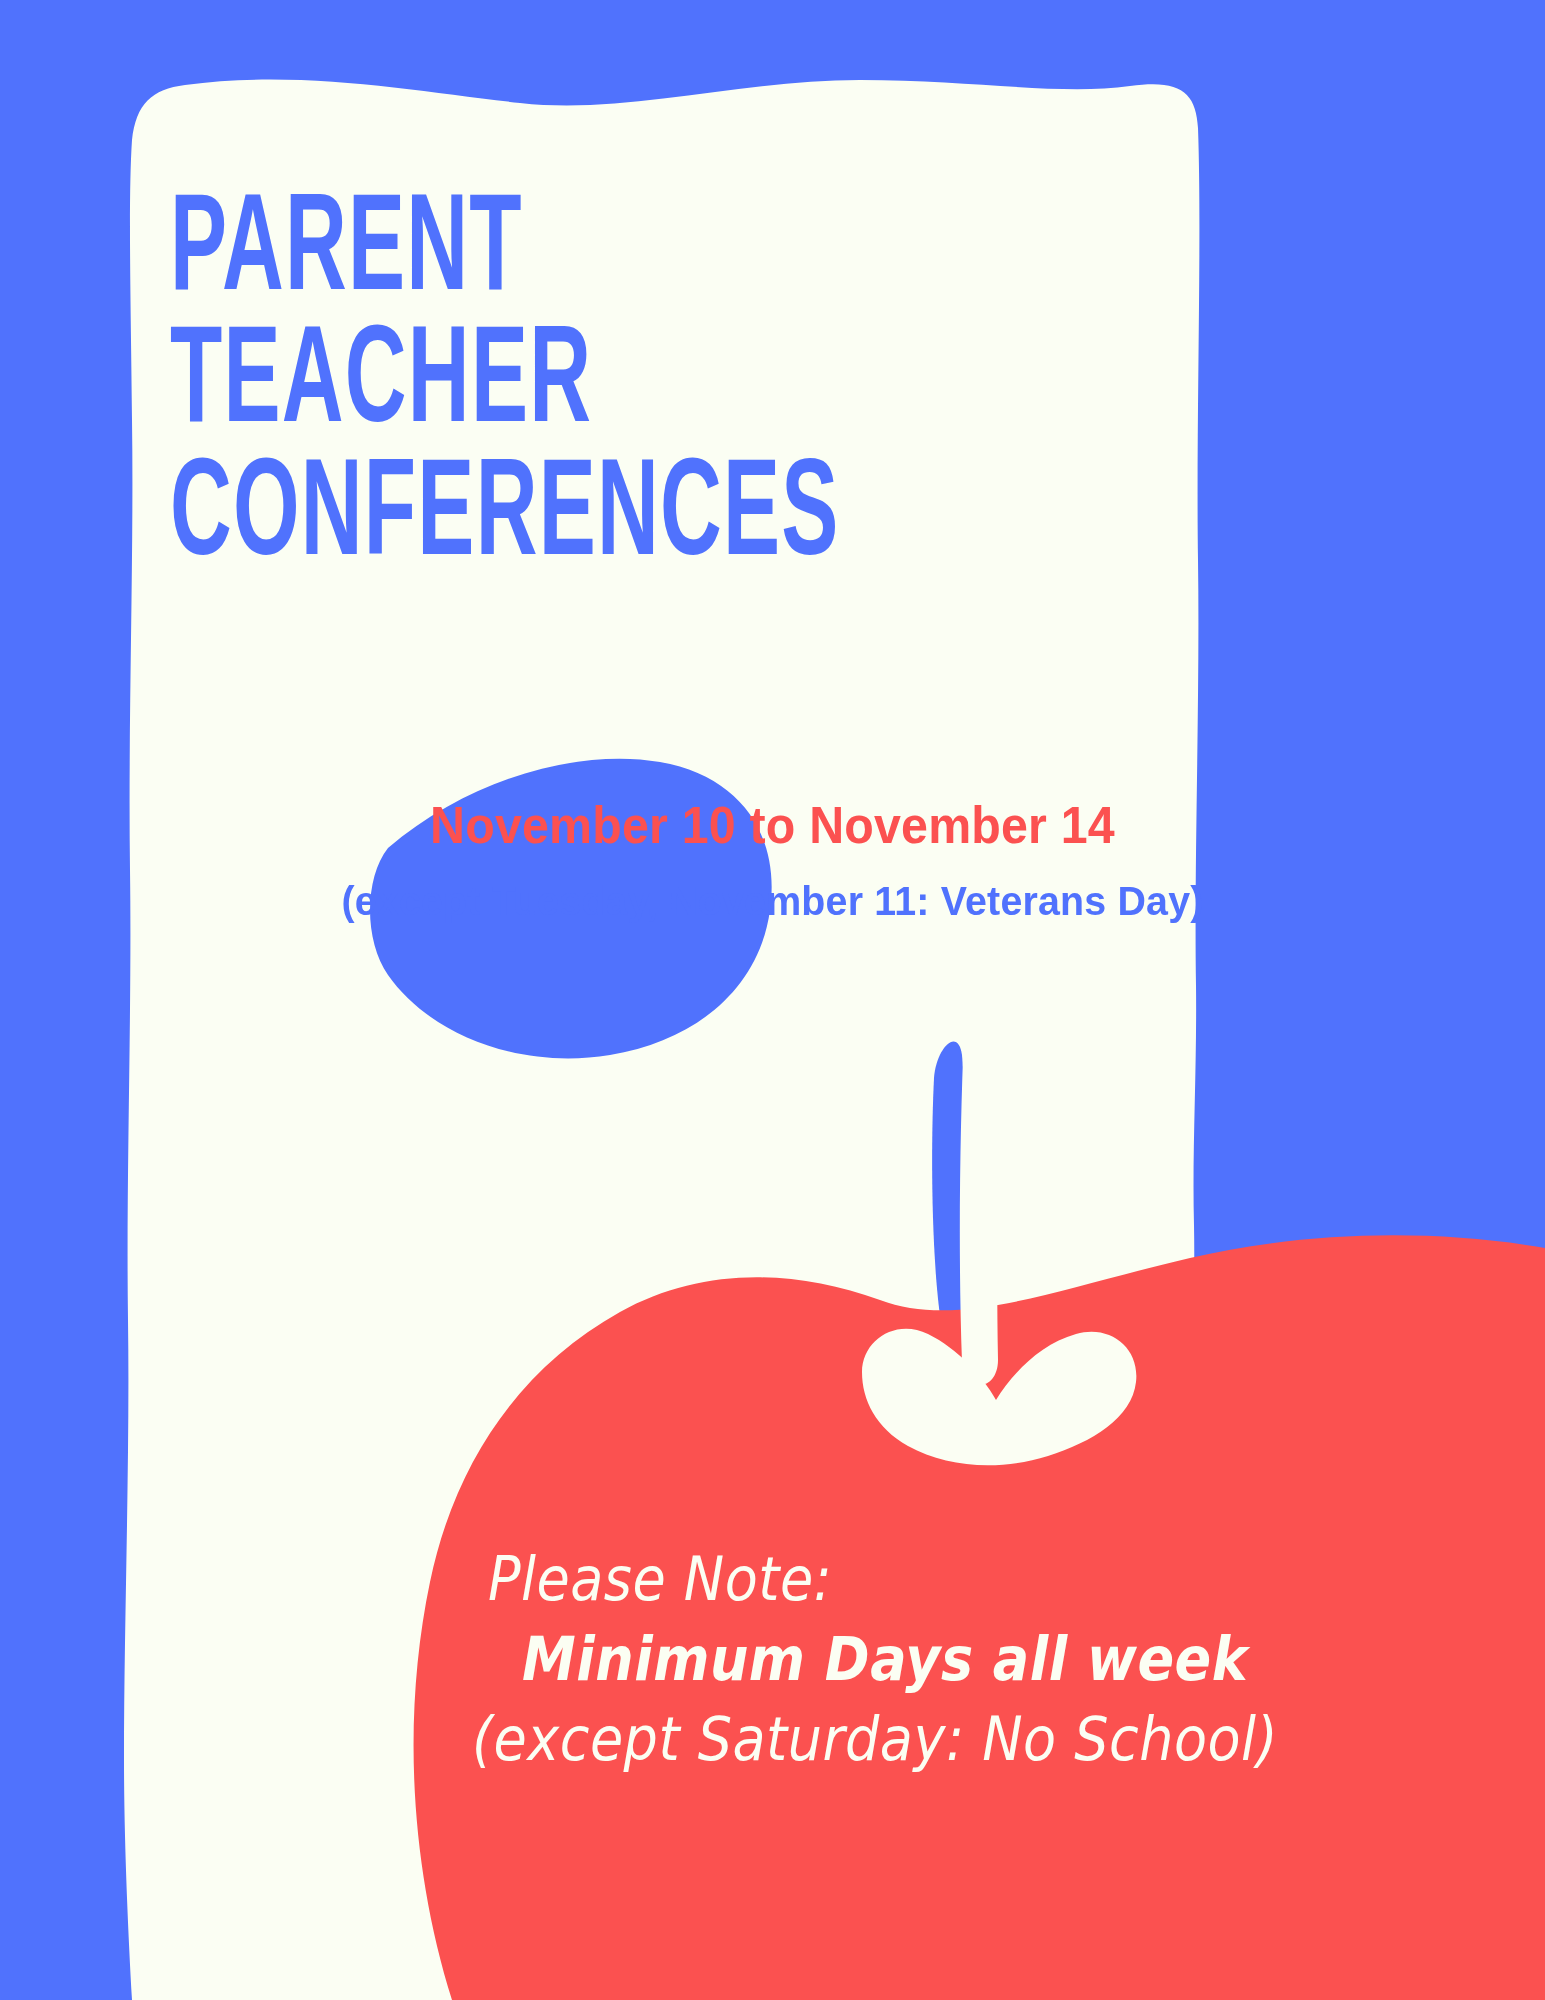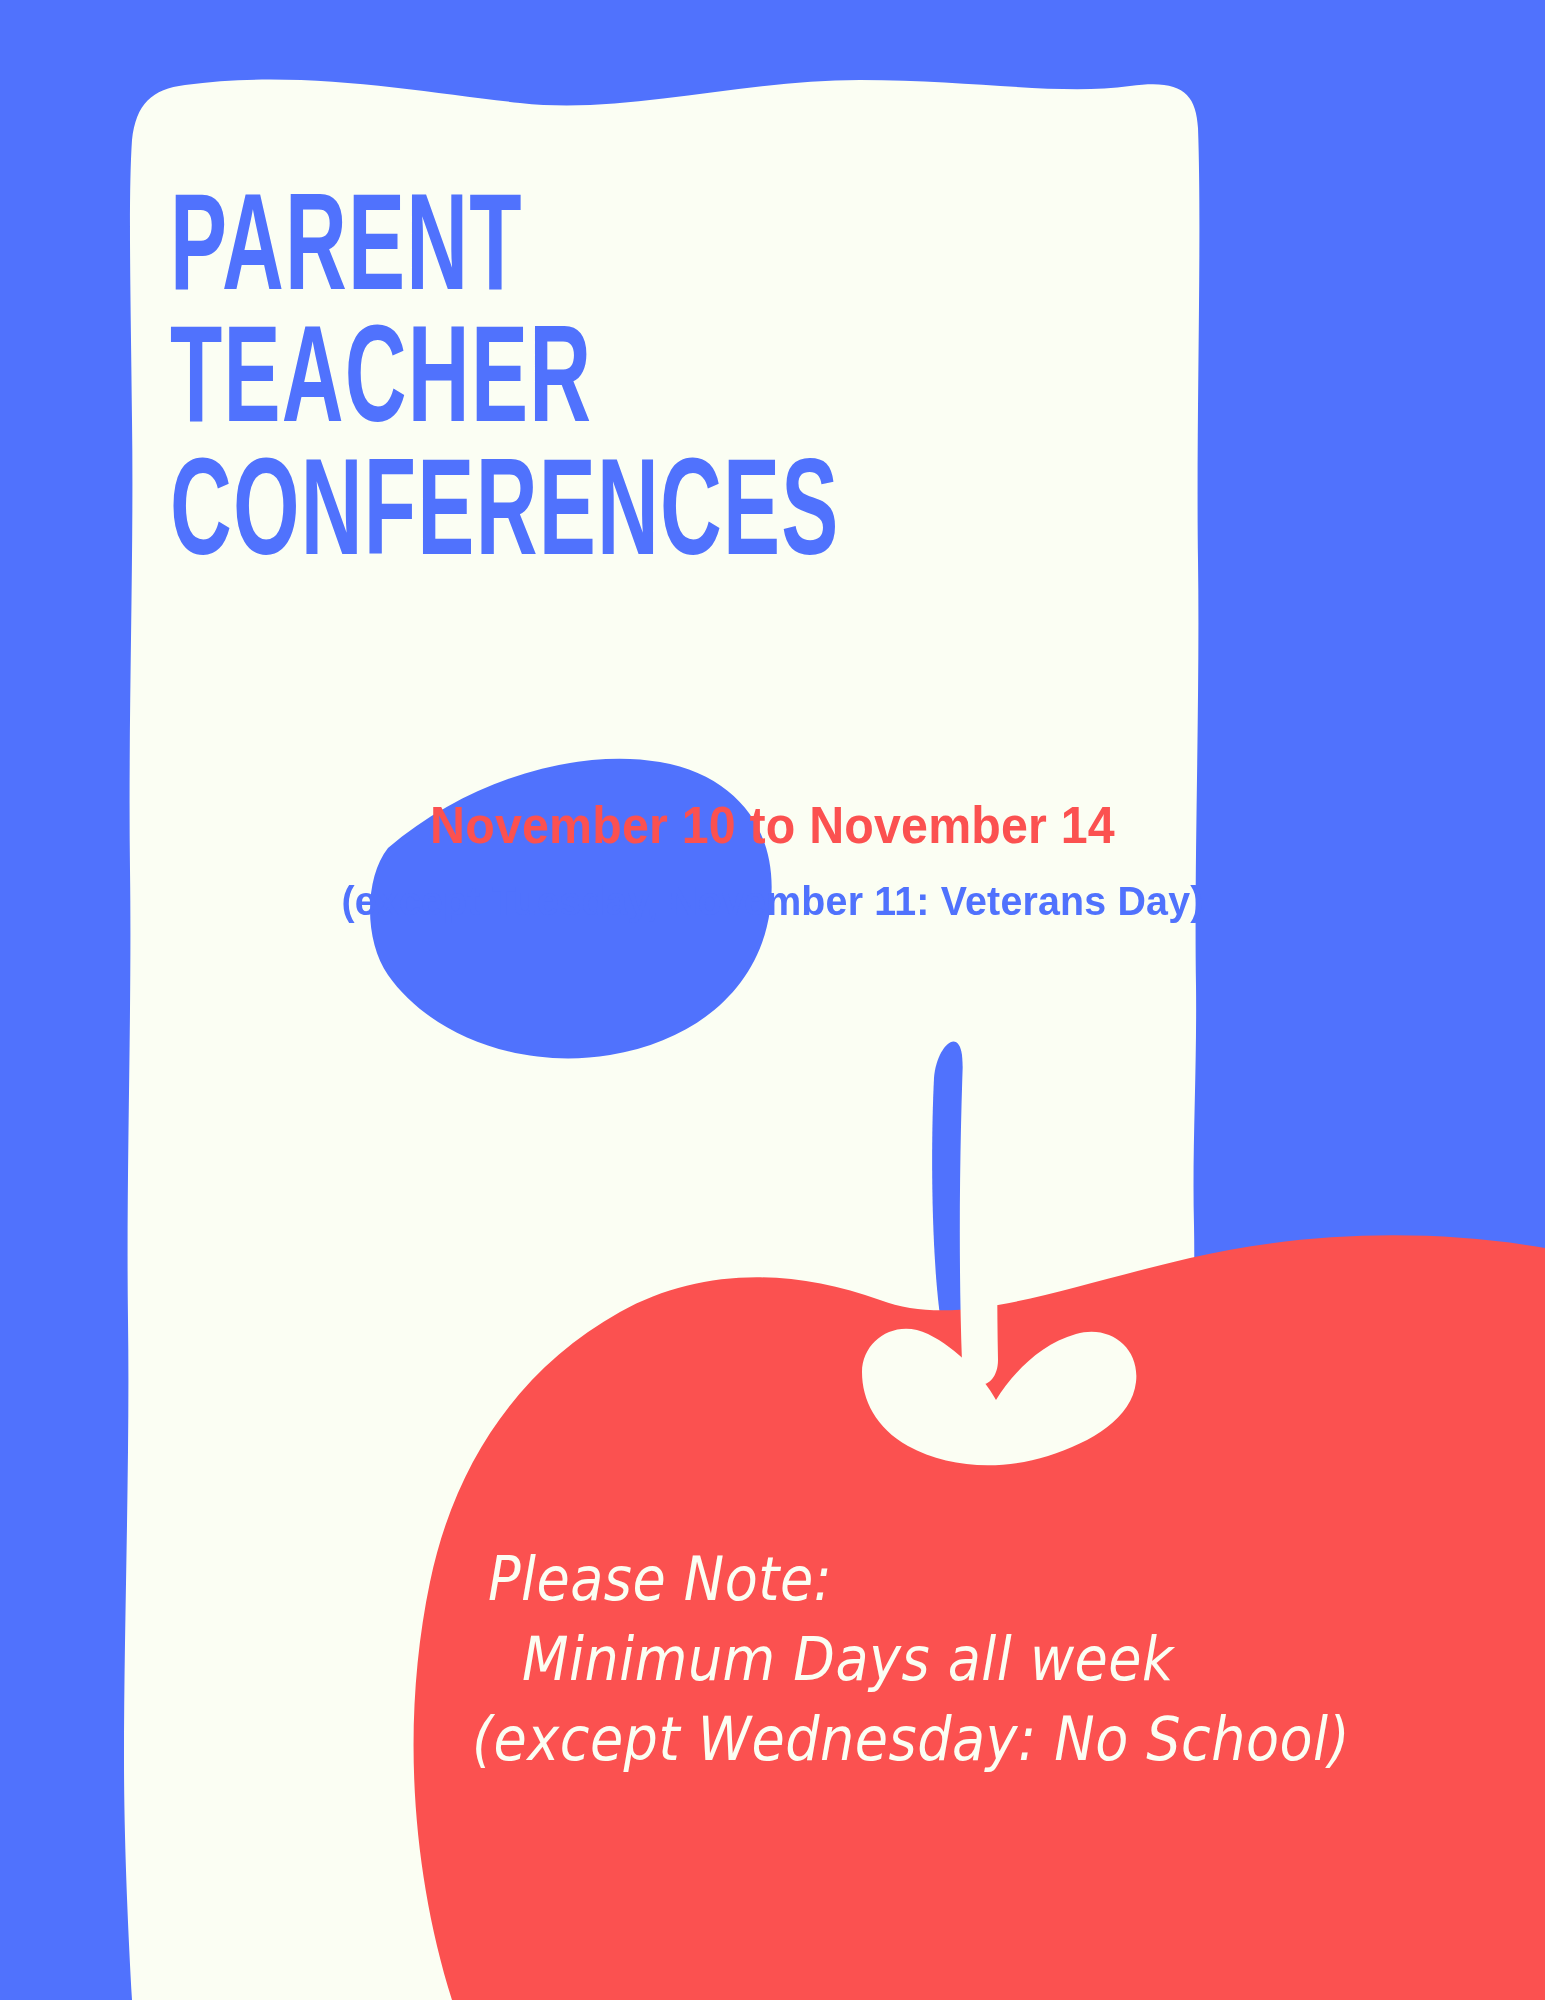--- a/index.html
+++ b/index.html
@@ -94,21 +94,21 @@
     color: #fbfef3;
     font-family: "DejaVu Sans Condensed", "Liberation Sans", sans-serif;
     font-weight: 300;
     font-size: 60px;
     line-height: 1.33;
     font-style: italic;
     letter-spacing: 0.5px;
   }
   .note .note-line { display: block; white-space: nowrap; }
   .note .note-line.n1 { margin-left: 58px; }
-  .note .note-line.n2 { margin-left: 92px; }
+  .note .note-line.n2 { margin-left: 92px; font-weight: bold; }
   .note .note-line.n3 { margin-left: 42px; }
   .note .note-line.n4 { margin-left: 48px; }
 </style>
 </head>
 <body>
 
 <div id="poster">
 
   <svg id="art" viewBox="0 0 1545 2000" preserveAspectRatio="none">
 
@@ -178,17 +178,17 @@
       <span class="hl-line l3">CONFERENCES</span>
     </div>
 
     <div class="date-primary">November 10 to November 14</div>
 
     <div class="date-secondary">(except Tuesday, November 11: Veterans Day)</div>
 
     <div class="note">
       <span class="note-line n1">Please Note:</span>
       <span class="note-line n2">Minimum Days  all week</span>
-      <span class="note-line n3">(except Wednesday: No School)</span>
+      <span class="note-line n3">(except Saturday: No School)</span>
     </div>
 
   </div>
 </div>
 
 </body></html>

